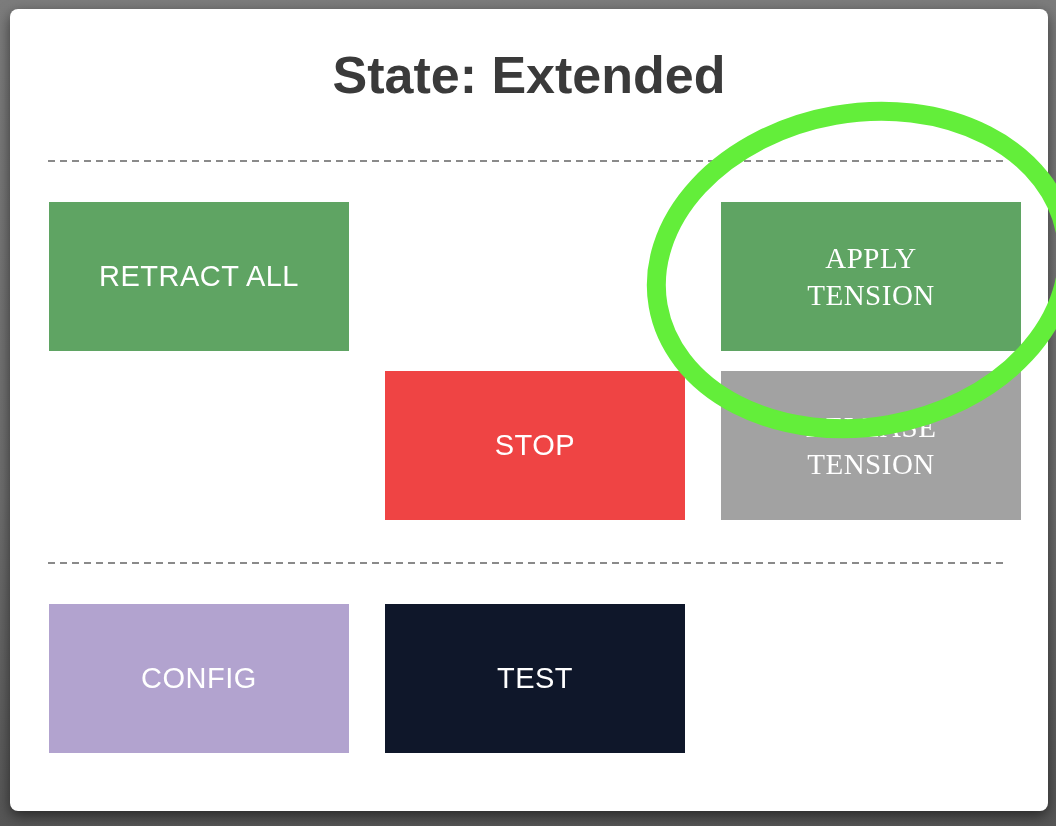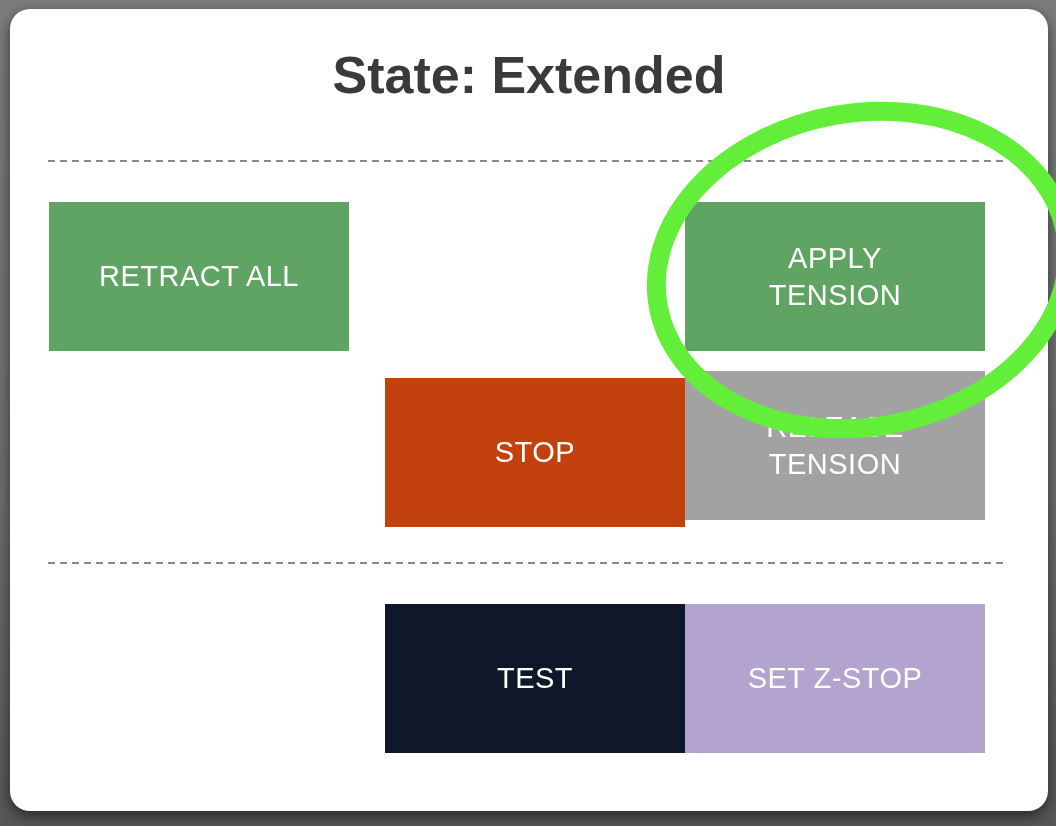--- a/index.html
+++ b/index.html
@@ -3,21 +3,21 @@
 <meta charset="utf-8">
 <style>
   html,body{margin:0;padding:0;}
   body{
     width:1056px;height:826px;position:relative;overflow:hidden;
     background:linear-gradient(#7c7c7c,#6e6e6e 60%,#565656);
     font-family:"Liberation Sans",sans-serif;
   }
   .card{
     position:absolute;left:10px;top:9px;width:1038px;height:802px;
-    background:#ffffff;border-radius:20px;
+    background:#ffffff;border-radius:8px;
     box-shadow:0 5px 14px rgba(0,0,0,0.55);
   }
   .title{
     position:absolute;top:36px;left:0;width:100%;
     text-align:center;font-size:52px;font-weight:bold;color:#3a3a3a;
     letter-spacing:0px;margin:0;
   }
   .divider{
     position:absolute;left:38px;width:960px;height:2px;
     background:repeating-linear-gradient(to right,#8a8a8a 0 7px,transparent 7px 12px);
@@ -25,43 +25,43 @@
   .divider.d1{top:151px;}
   .divider.d2{top:553px;}
   .cell{
     position:absolute;width:300px;height:149px;border:none;
     display:flex;align-items:center;justify-content:center;
     color:#ffffff;font-size:29px;line-height:1.25;text-align:center;
     font-family:"Liberation Sans",sans-serif;letter-spacing:0.5px;
     white-space:pre-line;padding:0;cursor:pointer;
   }
   .r1{top:193px;} .r2{top:362px;} .r3{top:595px;}
-  .c1{left:39px;} .c2{left:375px;} .c3{left:675px;}
+  .c1{left:39px;} .c2{left:375px;} .c3{left:711px;font-family:Liberation Serif, serif;}
   .annotation-overlay{
     position:absolute;left:0;top:0;width:1056px;height:826px;
     pointer-events:none;z-index:10;
   }
 </style>
 </head>
 <body>
 
 <div class="card">
   <h1 class="title">State: Extended</h1>
 
   <div class="divider d1"></div>
 
   <button class="cell r1 c1" style="background: rgb(95, 164, 99);">RETRACT ALL</button>
   <button class="cell r1 c3" style="background: rgb(95, 164, 99);">APPLY
 TENSION</button>
 
-  <button class="cell r2 c2" style="background: #c2410c; margin-top: 7px;">STOP</button>
+  <button class="cell r2 c2" style="background: #ef4444;">STOP</button>
   <button class="cell r2 c3" style="background: rgb(162, 162, 162);">RELEASE
 TENSION</button>
 
   <div class="divider d2"></div>
 
+  <button class="cell r3 c1" style="background: rgb(178, 163, 207);">CONFIG</button>
   <button class="cell r3 c2" style="background: #0f172a;">TEST</button>
-  <button class="cell r3 c3" style="background: rgb(178, 163, 207);">SET Z-STOP</button>
 </div>
 
 <svg class="annotation-overlay" width="1056" height="826" viewBox="0 0 1056 826" xmlns="http://www.w3.org/2000/svg">
   <ellipse cx="862" cy="270" rx="207" ry="157" transform="rotate(-10 862 270)" fill="none" stroke="#63ee3a" stroke-width="19" stroke-linecap="round"></ellipse>
 </svg>
 
 </body></html>

